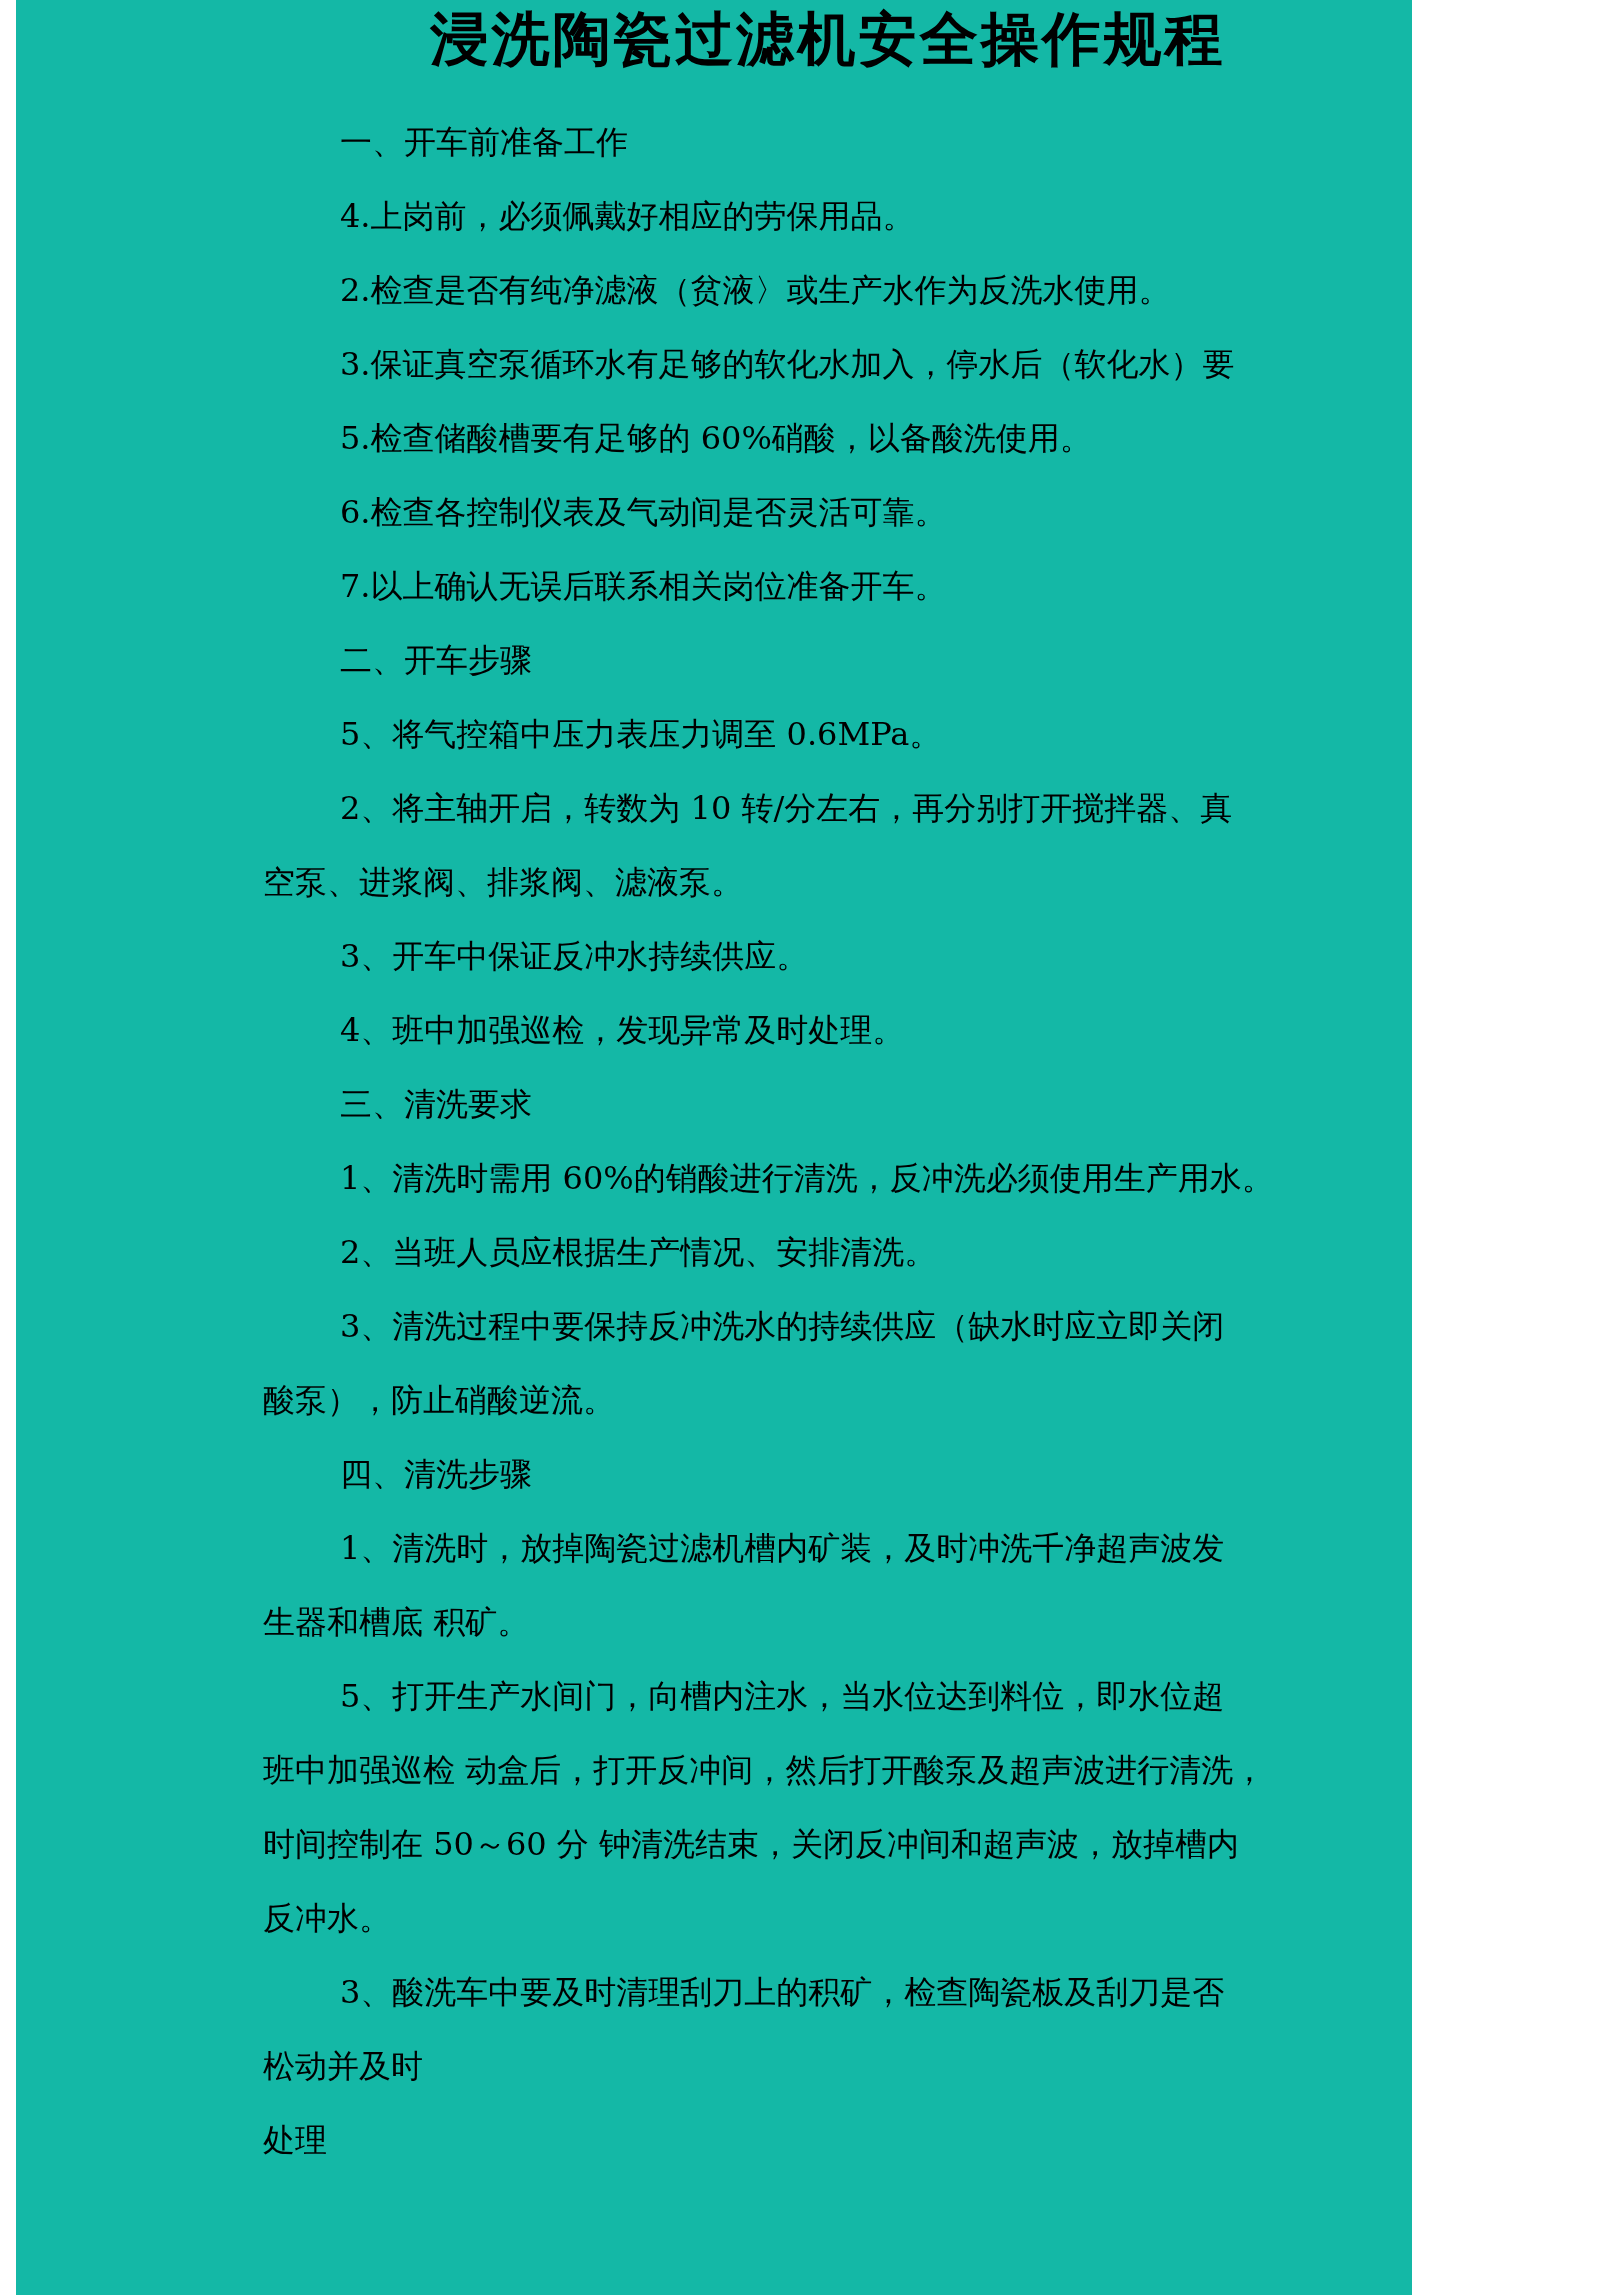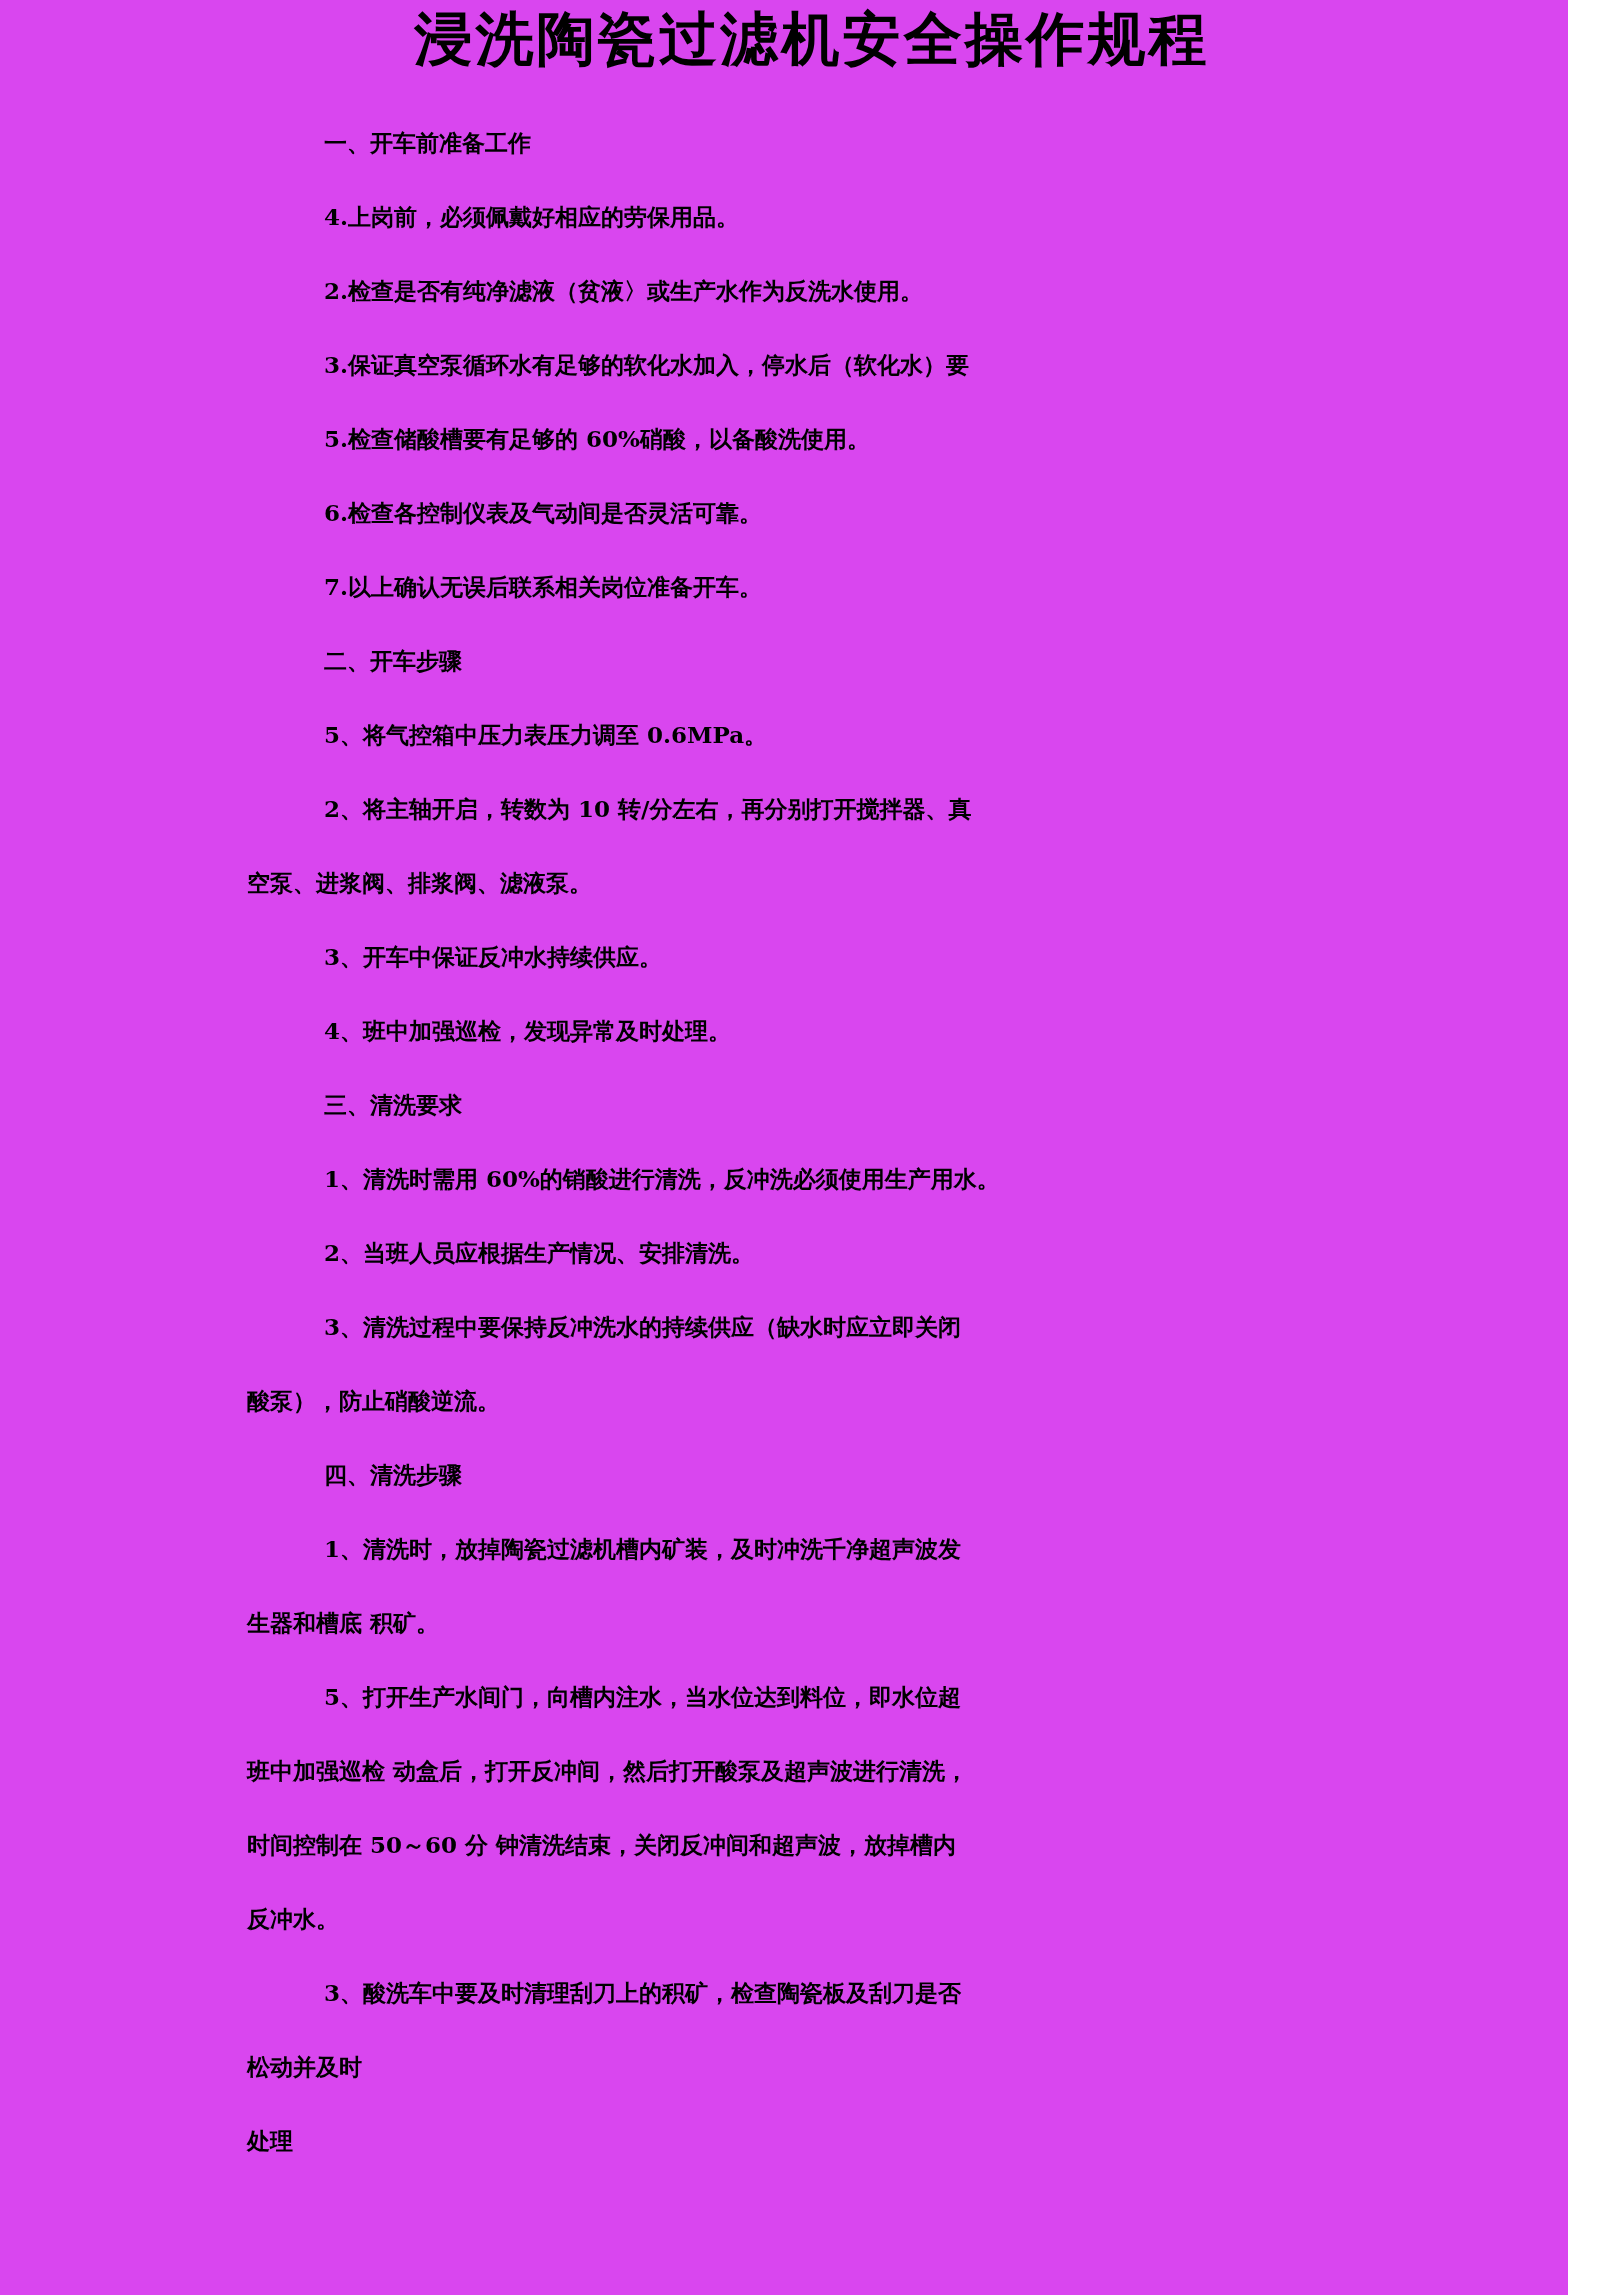--- a/index.html
+++ b/index.html
@@ -10,24 +10,24 @@
     body {
       width: 1624px;
       height: 2295px;
       overflow: hidden;
       position: relative;
       color: #000000;
       font-family: "DejaVu Serif", "Liberation Serif", serif;
     }
     .page {
       position: absolute;
-      left: 0; top: 0;
-      width: 1568px;
+      left: 16px; top: 0;
+      width: 1396px;
       height: 2295px;
-      background: #d946ef;
+      background: #14b8a6;
     }
     .title {
       position: absolute;
       top: 4.8px;
       left: 0;
       width: 1624px;
       text-align: center;
       font-family: "DejaVu Sans", "Liberation Sans", sans-serif;
       font-weight: bold;
       font-size: 58px;
@@ -37,24 +37,23 @@
     }
     .body {
       position: absolute;
       left: 247px;
       top: 119px;
       width: 1133px;
     }
     .line {
       height: 74px;
       line-height: 47px;
-      font-size: 23px;
+      font-size: 32px;
       white-space: nowrap;
       overflow: visible;
-      font-weight: bold;
     }
     .line.indent {
       padding-left: 77px;
     }
     .line.cont {
       padding-left: 0;
     }
   </style>
 </head>
 <body>

